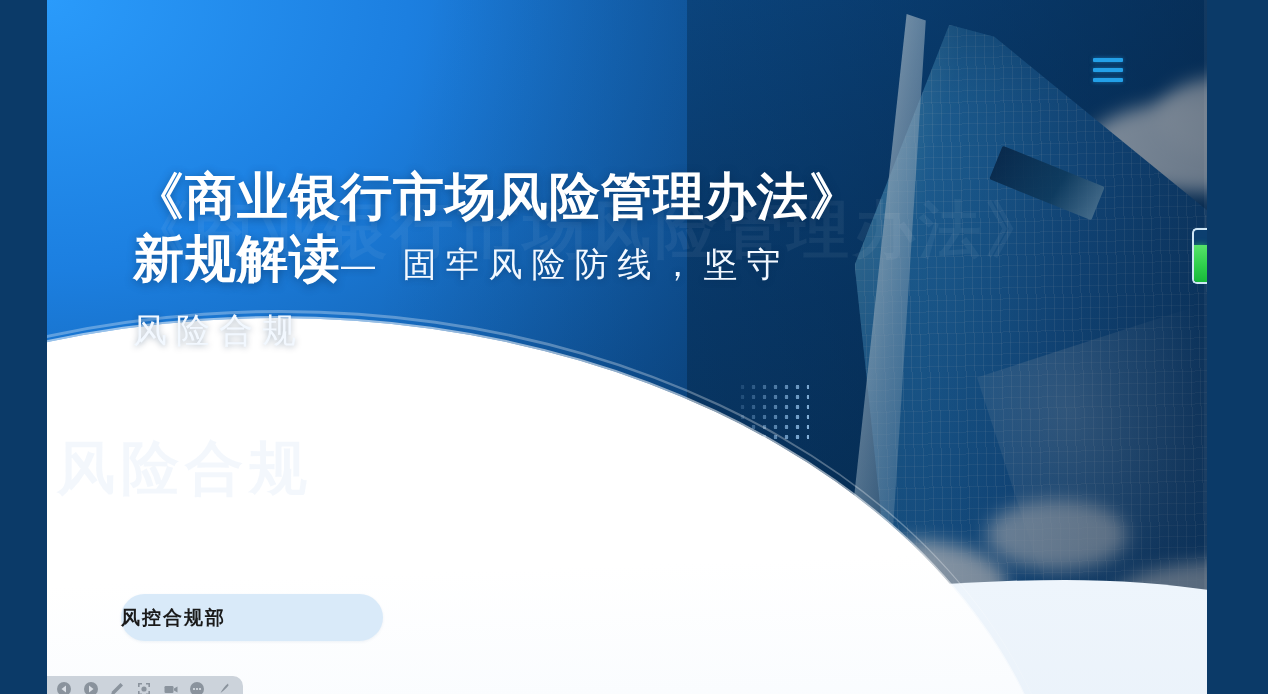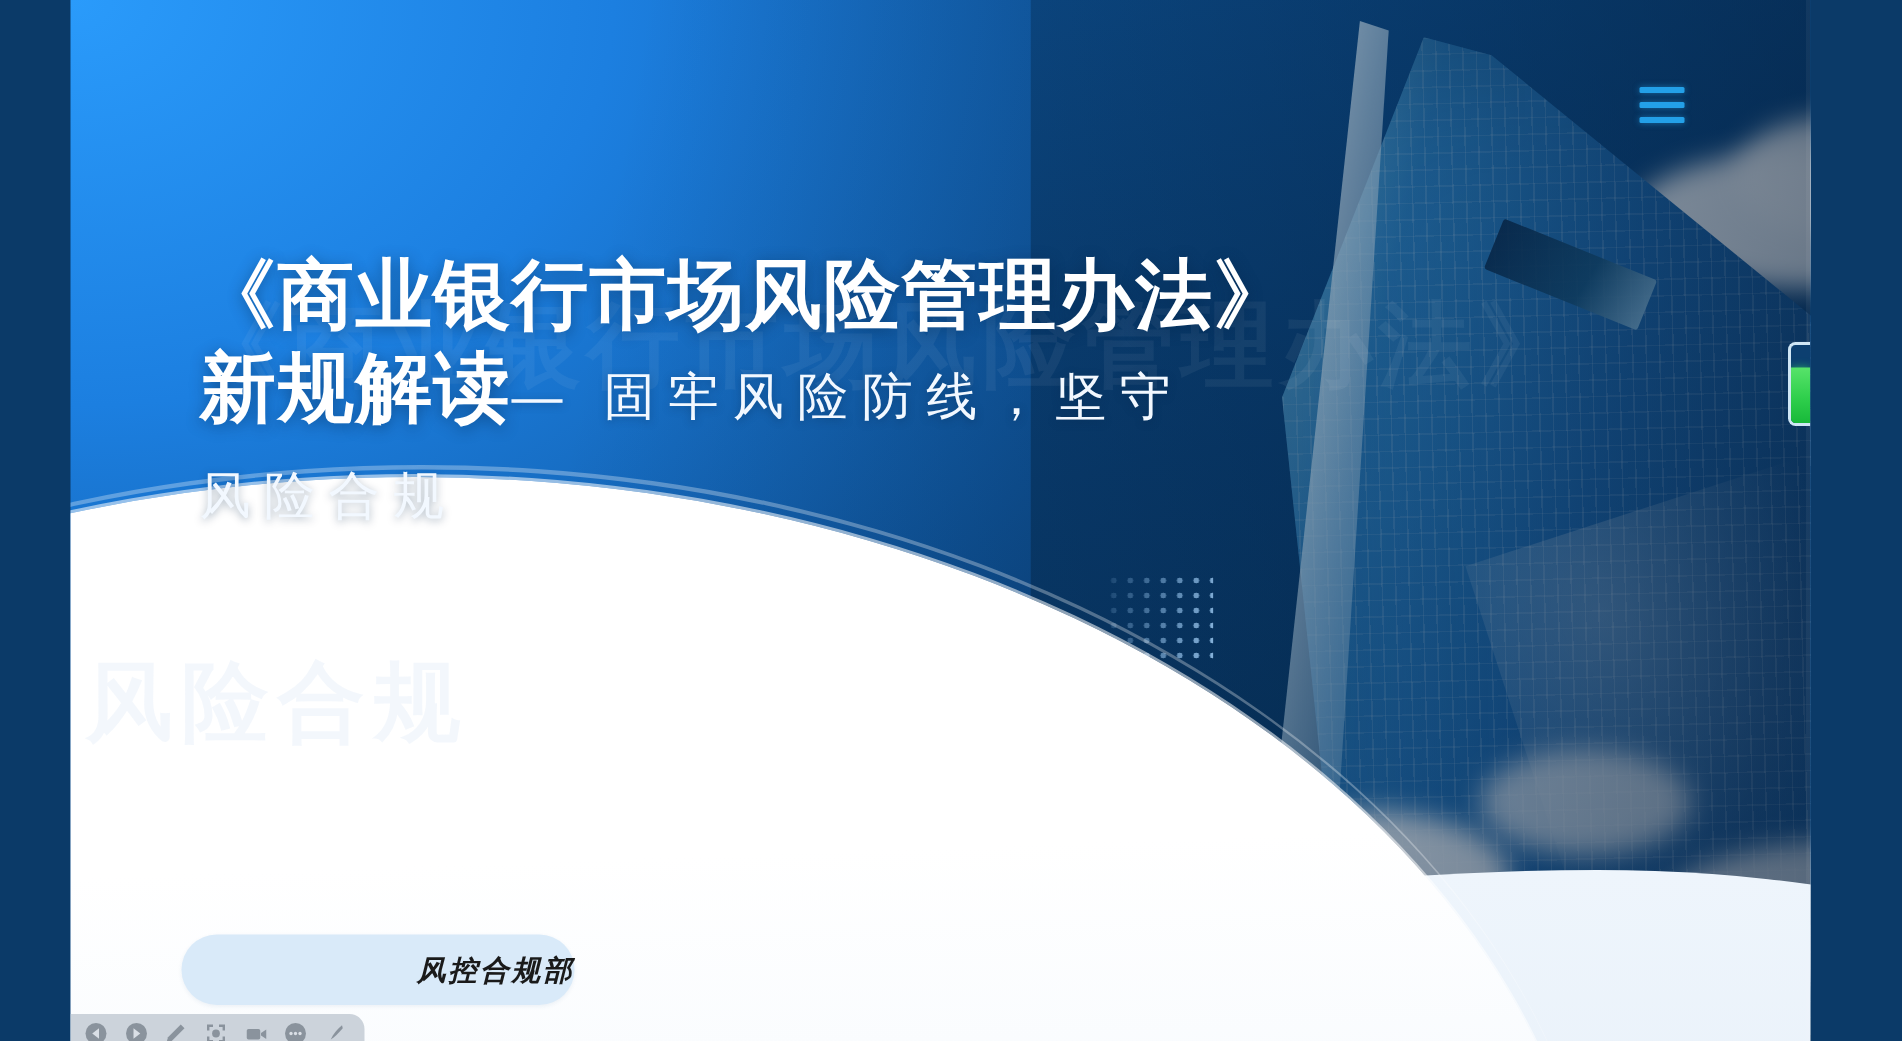--- a/index.html
+++ b/index.html
@@ -165,28 +165,27 @@
     letter-spacing:4px; z-index:5; white-space:nowrap; pointer-events:none;
   }
   .watermark-2 {
     position:absolute; left:10px; top:430px;
     font-size:58px; font-weight:bold; color:rgba(160,195,230,.13);
     letter-spacing:6px; z-index:7; white-space:nowrap; pointer-events:none;
   }
 
   
   .dept-pill {
-    position:absolute; left:74px; top:623px;
+    position:absolute; left:74px; top:594px;
     width:262px; height:47px;
     border-radius:24px;
     background:#d9eaf9;
-    display:flex; align-items:center; justify-content:flex-end;
+    display:flex; align-items:center; justify-content:flex-start;
     z-index:9;
     box-shadow:0 1px 3px rgba(40,90,140,.08);
-    font-style:italic;
   }
   .dept-pill span {
     font-size:19px; font-weight:bold; color:#1a1a1a; letter-spacing:2px;
   }
 
   
   .hamburger {
     position:absolute; right:84px; top:58px;
     width:30px; height:24px;
     display:flex; flex-direction:column; justify-content:space-between;

